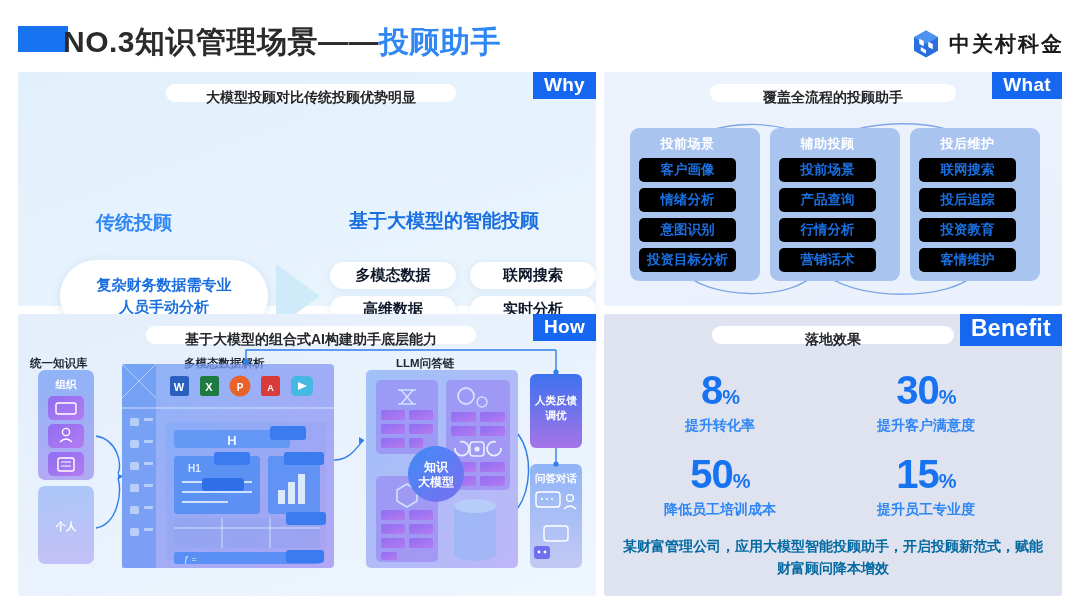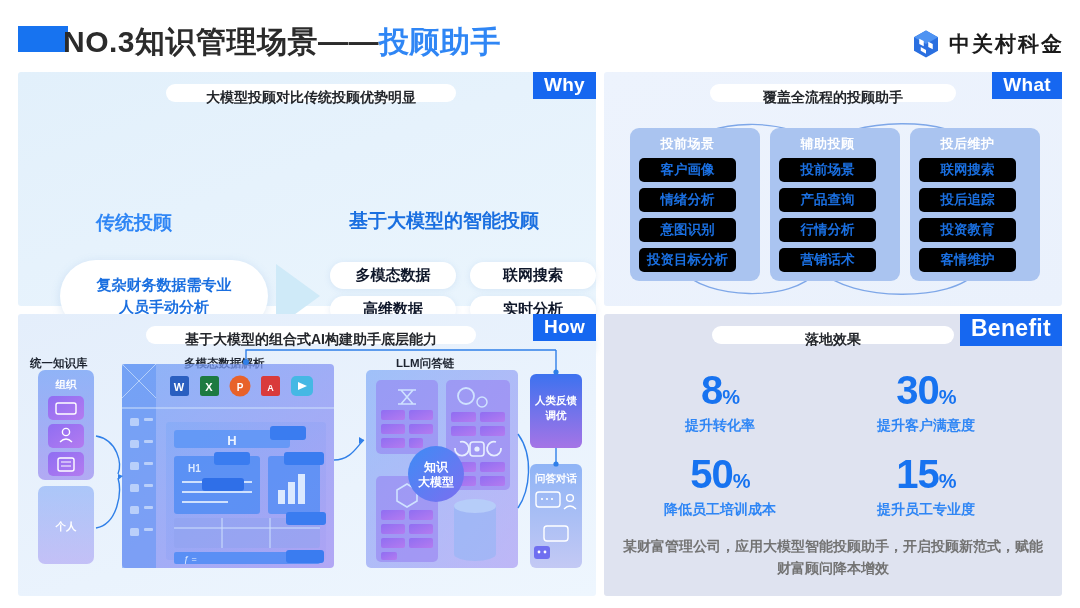--- a/index.html
+++ b/index.html
@@ -119,21 +119,21 @@
   .stat-num { font-size: 40px; font-weight: bold; color: #1773f0; line-height: 1; letter-spacing: -1px; }
   .stat-num .pct { font-size: 20px; font-weight: bold; }
   .stat-lab { margin-top: 7px; font-size: 14px; font-weight: bold; color: #2f86f5; }
   .s0 { left: 26px;  top: 56px; }
   .s1 { left: 232px; top: 56px; }
   .s2 { left: 26px;  top: 140px; }
   .s3 { left: 232px; top: 140px; }
   .ben-foot {
     position: absolute; left: 16px; top: 222px; width: 426px;
     text-align: center; font-size: 14px; font-weight: bold;
-    color: #737373; line-height: 1.55;
+    color: #0369a1; line-height: 1.55;
   }
 </style>
 </head>
 <body>
 
 <div class="header">
   <div class="title-accent"></div>
   <div class="page-title">
     <span>NO.3知识管理场景——</span><span class="accent">投顾助手</span>
   </div>

